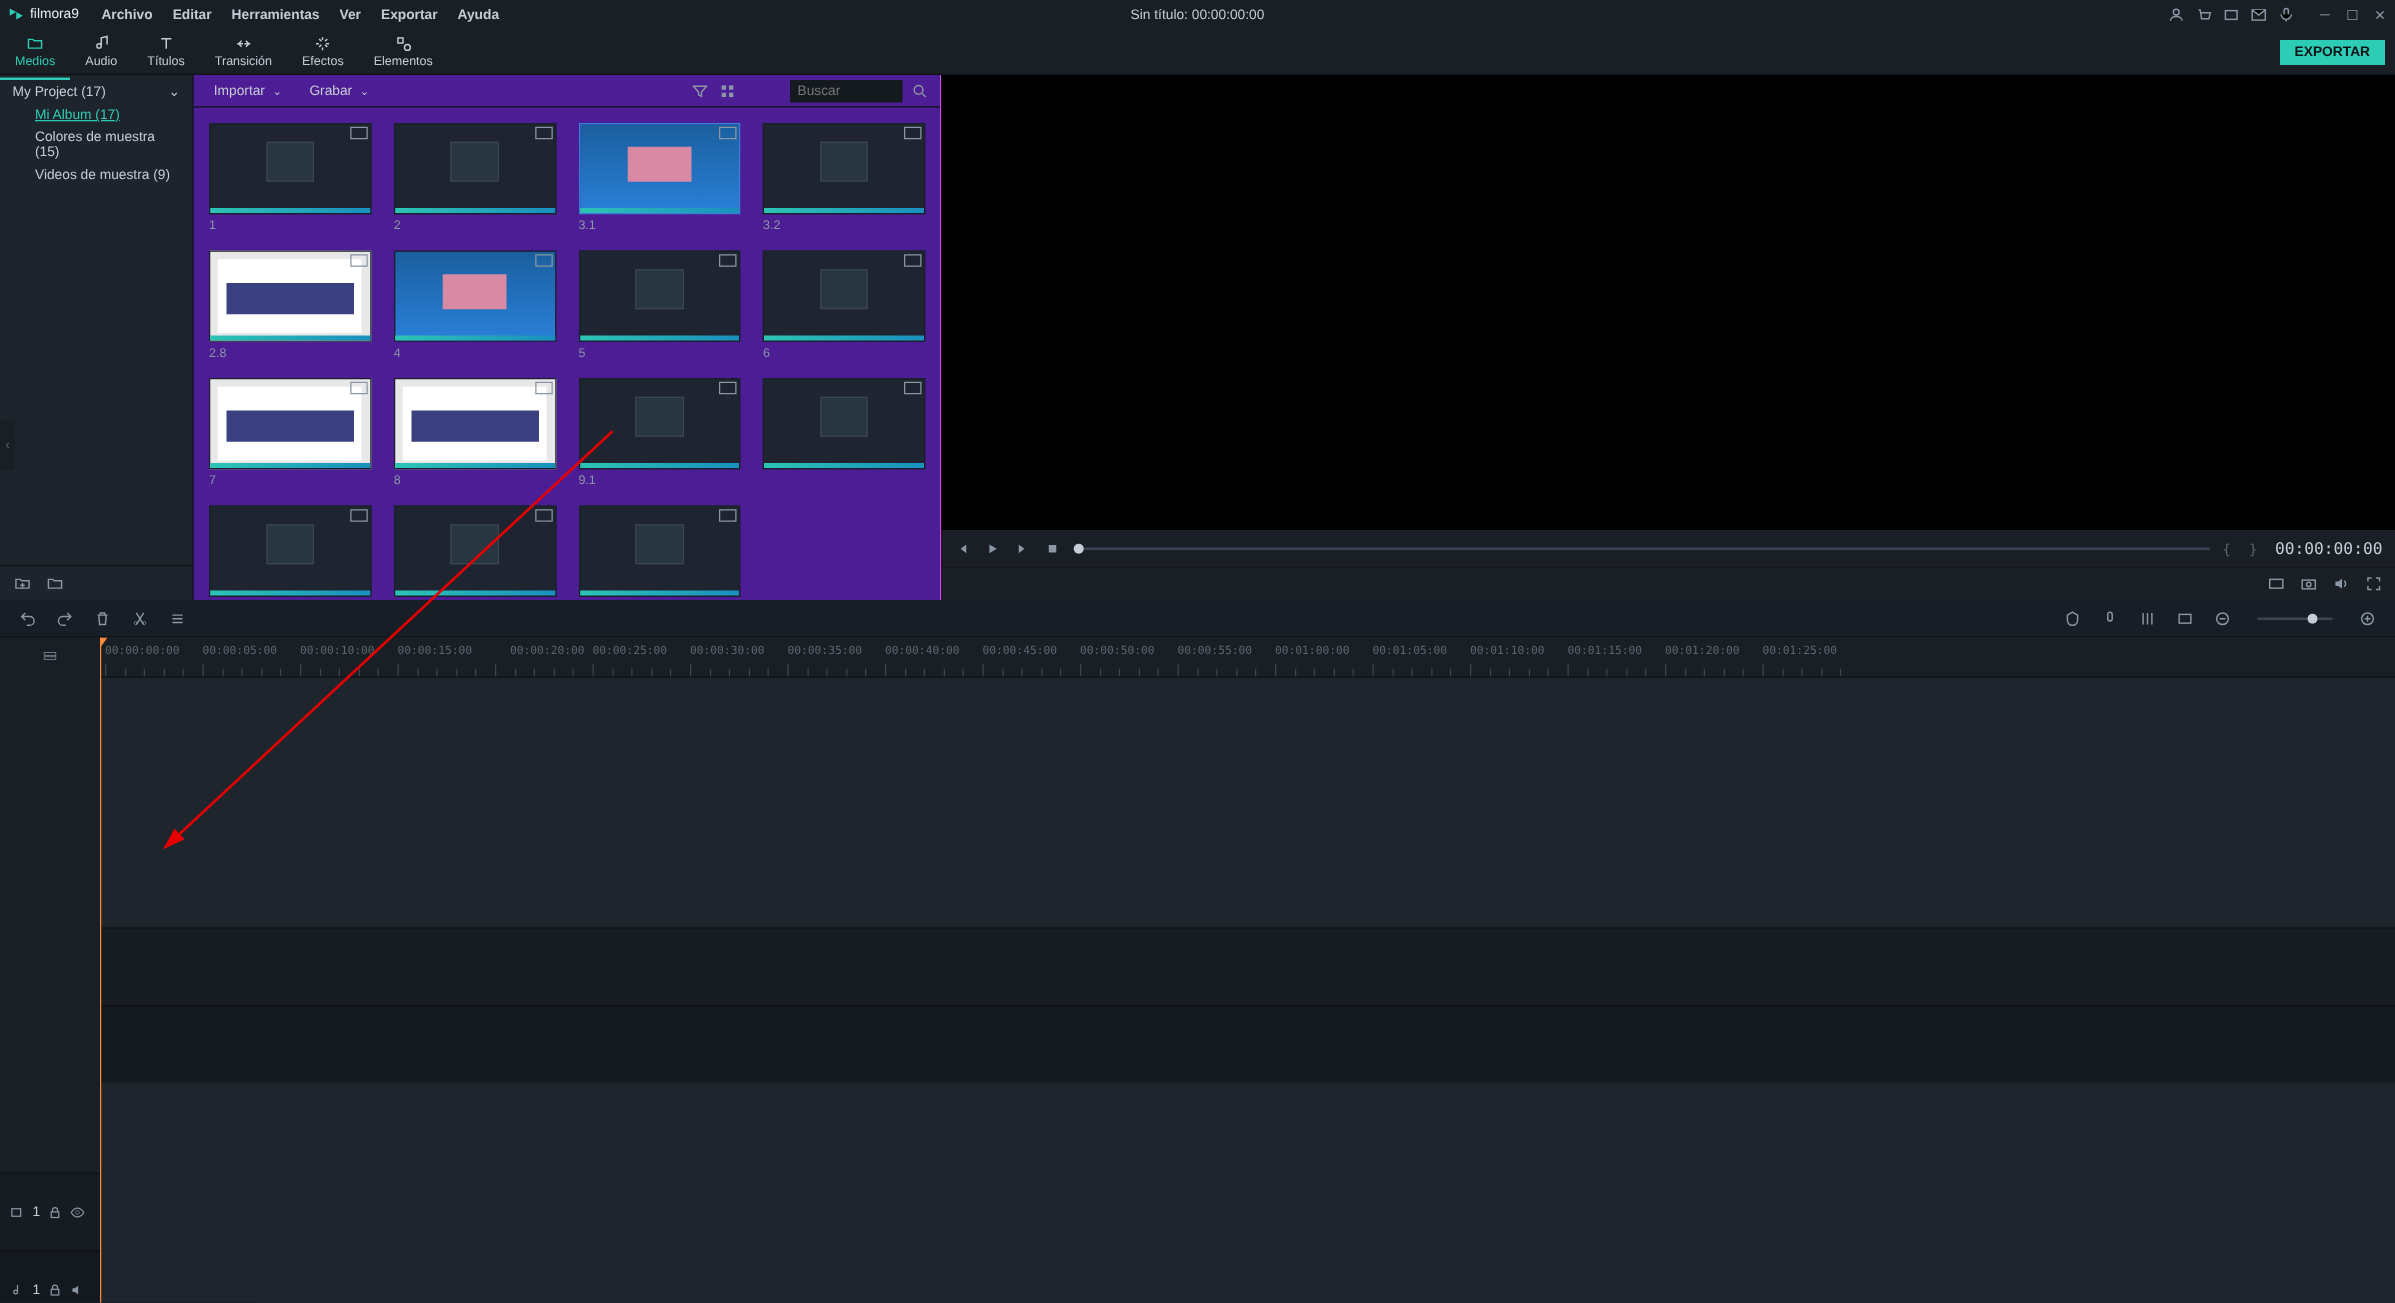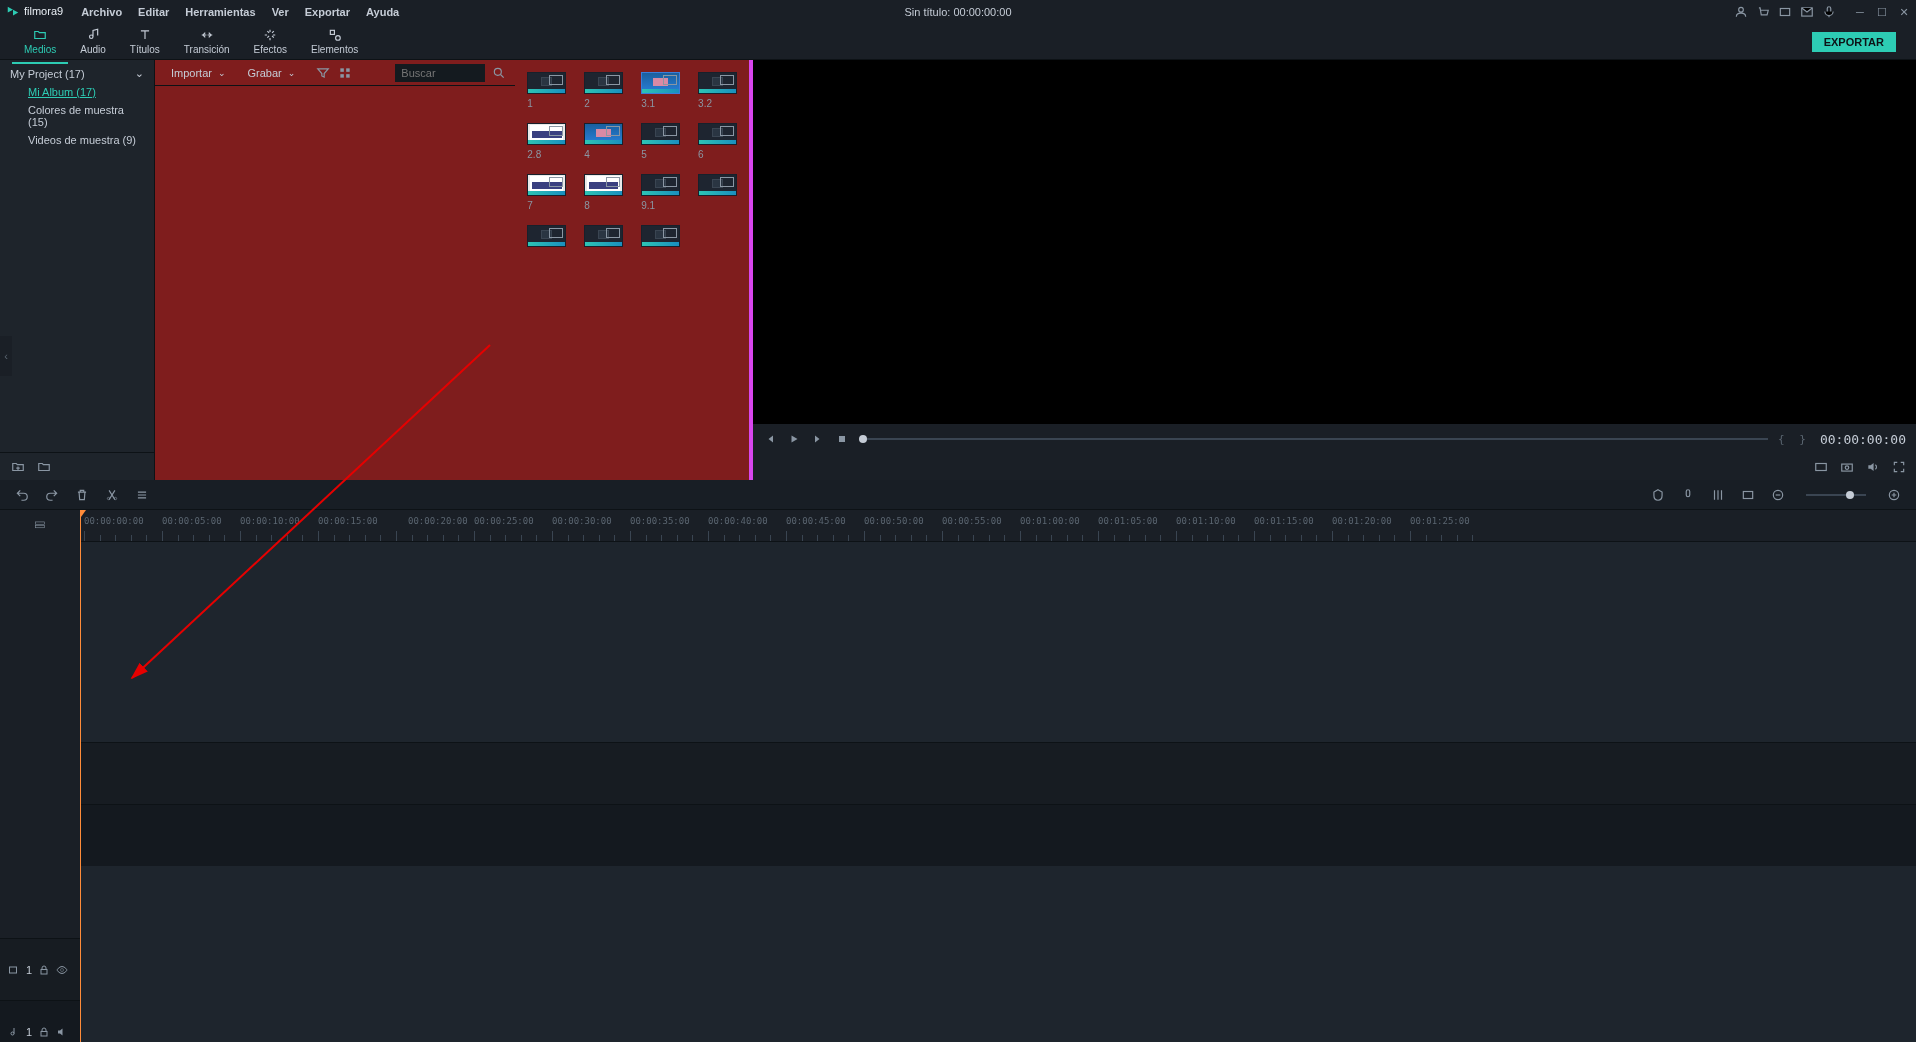--- a/index.html
+++ b/index.html
@@ -12,40 +12,40 @@
 .logo-text { color: #e8eef4; font-size: 11px; font-weight: 500; }
 .menu-bar { display: flex; gap: 0; }
 .menu-item { padding: 4px 8px; color: #c5ccd6; cursor: pointer; font-weight: bold; }
 .title-center { position: absolute; left: 50%; transform: translateX(-50%); color: #c5ccd6; }
 .title-right { margin-left: auto; display: flex; gap: 8px; align-items: center; }
 .title-icon { width: 14px; height: 14px; display: flex; align-items: center; justify-content: center; color: #8a96a3; cursor: pointer; }
 .win-controls { display: flex; gap: 10px; margin-left: 10px; }
 .win-btn { width: 12px; height: 12px; display: flex; align-items: center; justify-content: center; cursor: pointer; color: #8a96a3; }
 
 
-.tabs-row { height: 36px; background: #1a1f26; display: flex; align-items: center; border-bottom: 1px solid #0d1216; padding: 0 12px; }
+.tabs-row { height: 36px; background: #1a1f26; display: flex; align-items: center; border-bottom: 1px solid #0d1216; padding: 0 0; }
 .tab { display: flex; flex-direction: column; align-items: center; padding: 2px 12px; gap: 2px; cursor: pointer; position: relative; }
 .tab.active { color: #2dccb4; }
 .tab.active::after { content: ''; position: absolute; bottom: -7px; left: 0; right: 0; height: 2px; background: #2dccb4; }
 .tab-icon { font-size: 14px; }
 .tab-label { font-size: 10px; }
 .export-btn { margin-left: auto; margin-right: 8px; background: #2dccb4; color: #0d1216; padding: 4px 12px; font-weight: 600; font-size: 11px; border: none; cursor: pointer; }
 
 
 .main { display: flex; height: 420px; justify-content: flex-end; }
 .left-panel { width: 155px; background: #1e242b; border-right: 1px solid #0d1216; display: flex; flex-direction: column; }
 .tree { flex: 1; padding: 4px 0; }
 .tree-item { padding: 3px 10px; cursor: pointer; display: flex; align-items: center; justify-content: space-between; }
 .tree-sub { padding: 3px 10px 3px 28px; cursor: pointer; }
 .tree-sub.active { color: #2dccb4; text-decoration: underline; }
 .left-footer { height: 28px; display: flex; align-items: center; gap: 10px; padding: 0 10px; border-top: 1px solid #0d1216; }
 .left-collapse { writing-mode: vertical; width: 12px; display: flex; align-items: center; justify-content: center; background: #1a1f26; }
 
 
-.media-panel { flex: 1; background: #7f1d1d; display: flex; border-right: 4px solid #d946ef; max-width: 598px; }
+.media-panel { flex: 1; background: #4c1d95; display: flex; flex-direction: column; border-right: 1px solid #d946ef; max-width: 598px; }
 .media-toolbar { height: 26px; display: flex; align-items: center; padding: 0 8px; gap: 6px; border-bottom: 1px solid #0d1216; }
 .dropdown { display: flex; align-items: center; gap: 6px; padding: 3px 8px; cursor: pointer; }
 .toolbar-spacer { flex: 1; }
 .tb-icon { width: 16px; height: 16px; display: flex; align-items: center; justify-content: center; cursor: pointer; color: #8a96a3; }
 .search-box { background: #141a1f; border: none; color: #c5ccd6; padding: 3px 6px; width: 90px; font-size: 11px; margin-left: 36px; }
 .media-grid { flex: 1; padding: 12px; display: grid; grid-template-columns: repeat(4, 1fr); gap: 14px 18px; overflow-y: auto; align-content: start; }
 .media-grid::-webkit-scrollbar { width: 6px; }
 .media-grid::-webkit-scrollbar-track { background: #1a1f26; }
 .media-grid::-webkit-scrollbar-thumb { background: #3a4552; }
 .clip { display: flex; flex-direction: column; gap: 4px; cursor: pointer; }

